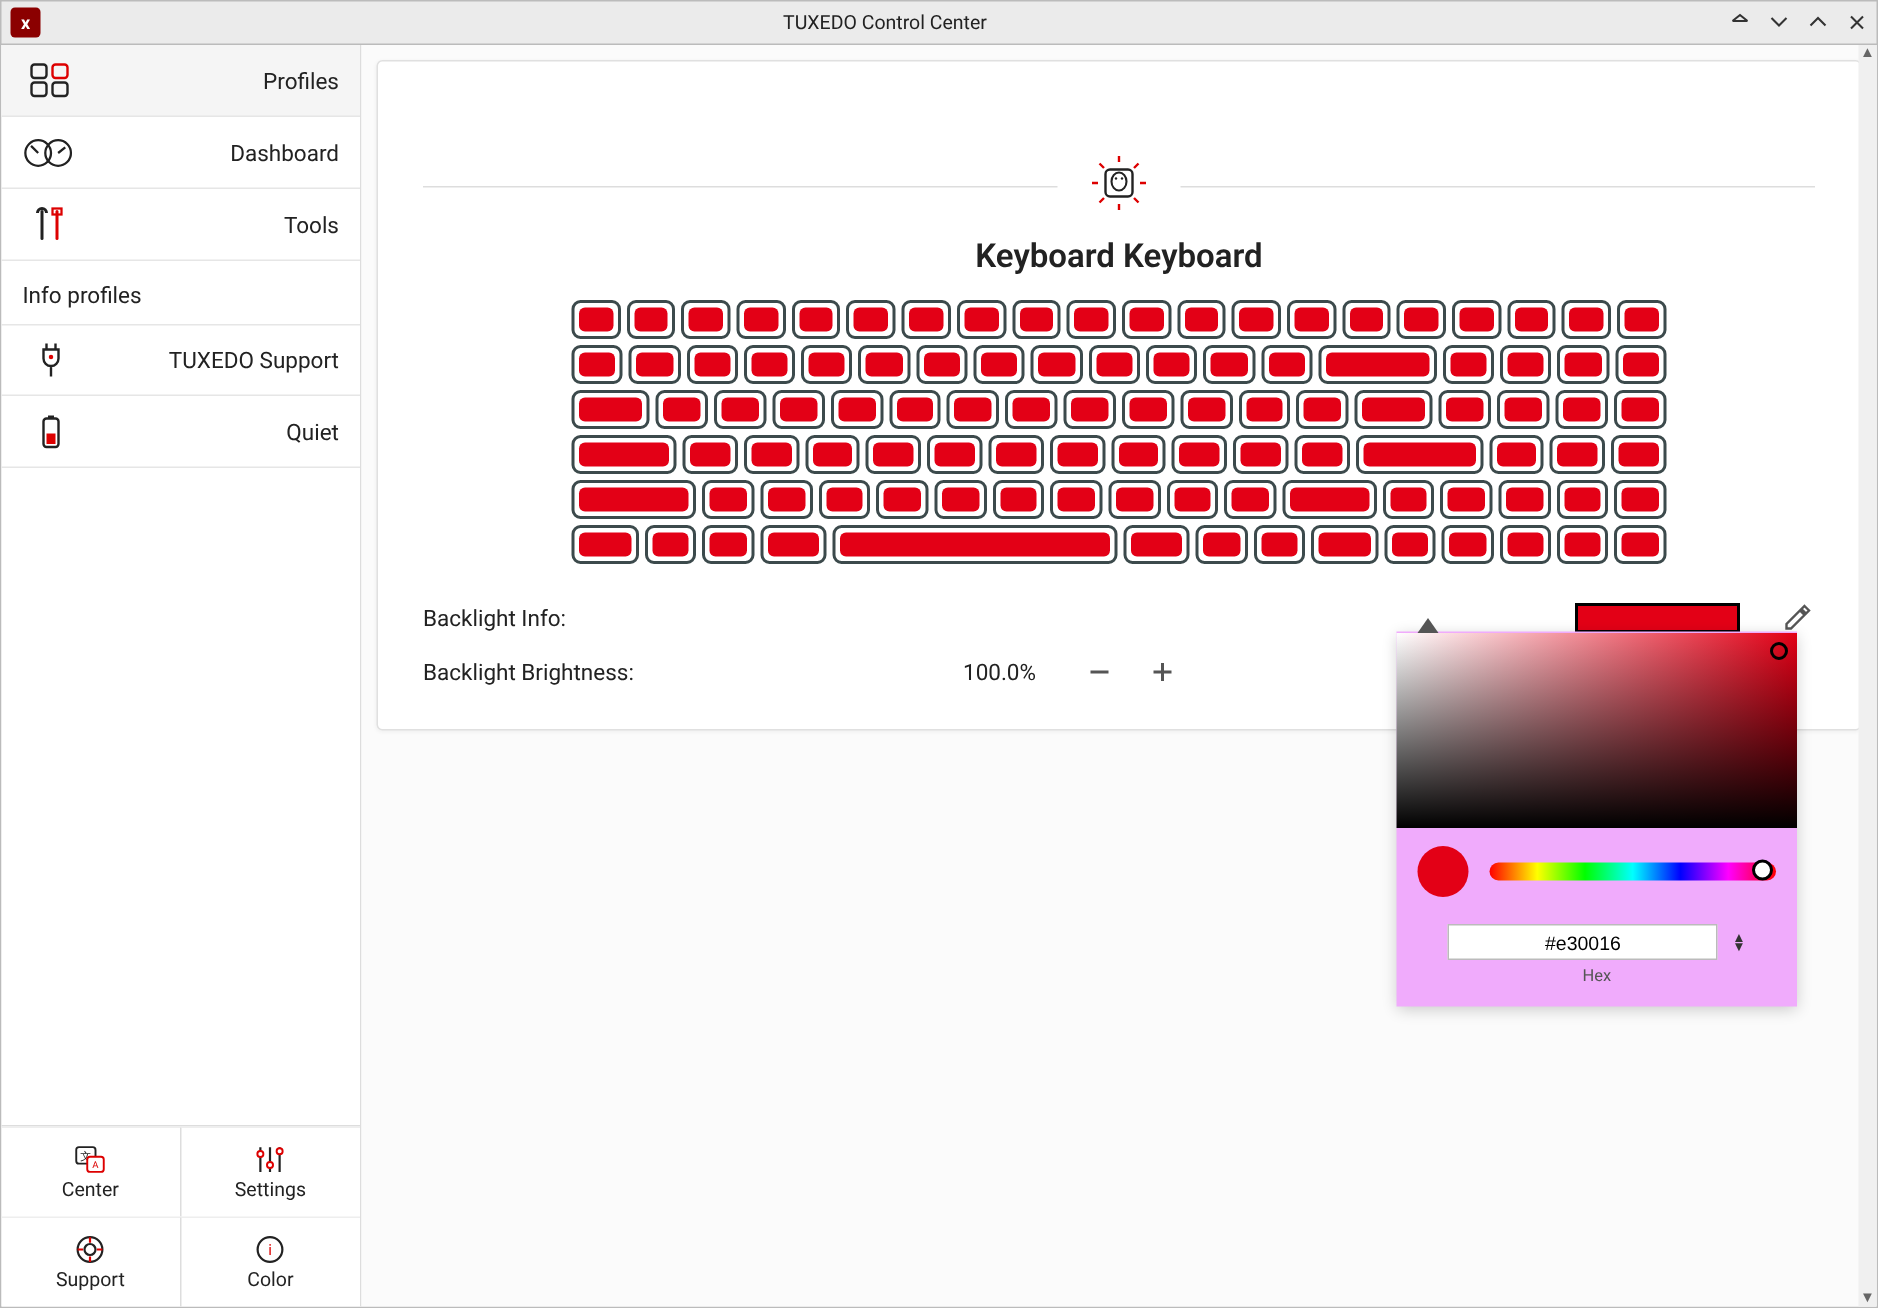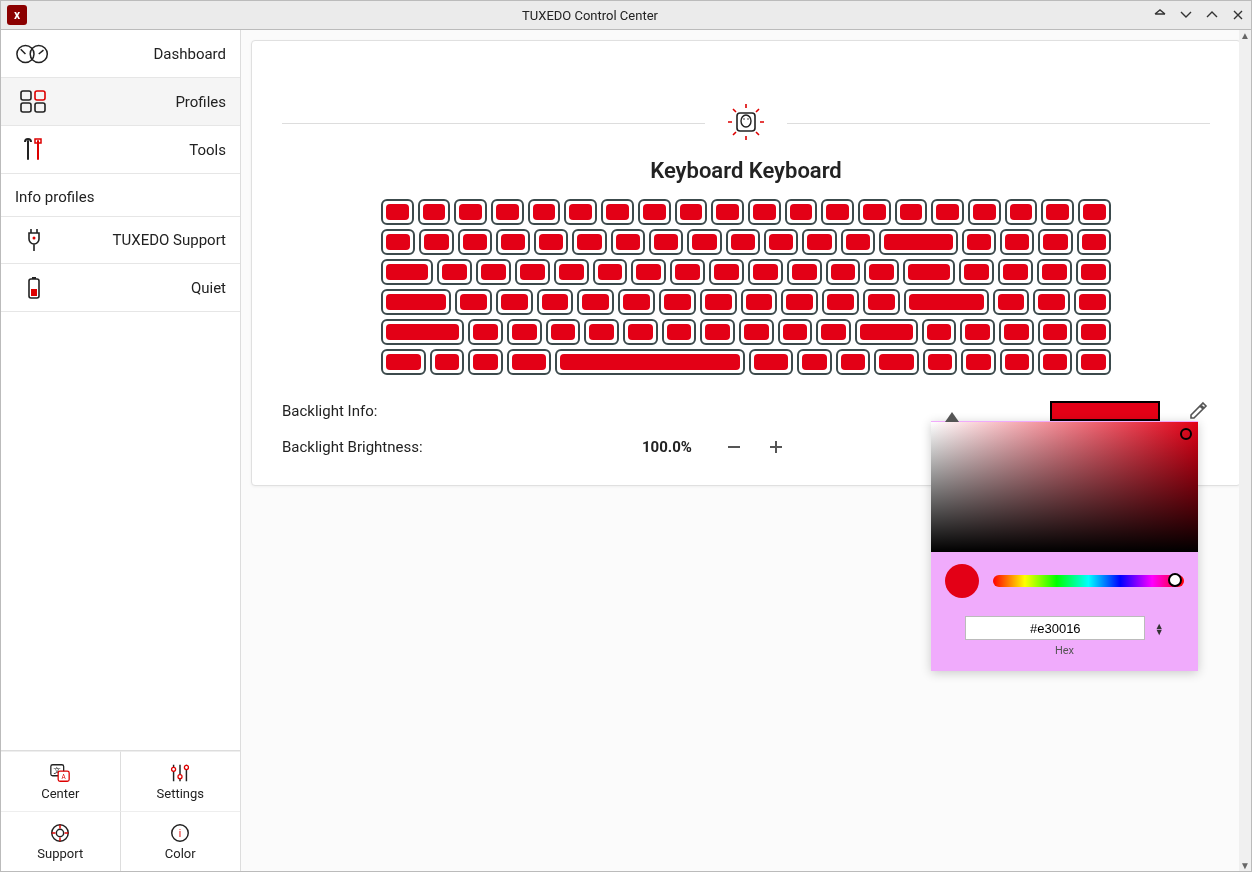--- a/index.html
+++ b/index.html
@@ -125,21 +125,21 @@
 }
 .key::before{
   content:"";
   position:absolute;
   inset:3px;
   border-radius:4px;
   background:#e30016;
 }
 .control-row{ display:flex; align-items:center; font-size:15px; padding:6px 0; }
 .control-label{ flex:0 0 360px; }
-.control-value{ font-weight:700; margin-right:30px; }
+.control-value{ font-weight:400; margin-right:30px; }
 .control-row .btns{ display:flex; gap:18px; align-items:center; }
 .iconbtn{ width:24px; height:24px; display:flex; align-items:center; justify-content:center; cursor:pointer; color:#555; }
 .swatch{
   width:110px; height:20px; border:2px solid #000; background:#e30016; cursor:pointer;
 }
 .picker{
   position:absolute;
   top:391px; left:690px;
   width:267px;
   background:#f0abfc;
@@ -203,40 +203,40 @@
         <path d="M2 9 L7 4 L12 9" fill="none" stroke="#333" stroke-width="1.4"></path>
       </svg>
     <svg viewBox="0 0 14 14">
         <path d="M3 3 L11 11 M11 3 L3 11" stroke="#333" stroke-width="1.4"></path>
       </svg>
   </div>
 </div>
 
 <div class="window-body">
   <div class="sidebar">
-    <div class="nav-item">
-      <span class="nav-icon">
-        <svg width="40" height="26" viewBox="0 0 40 26">
-            <circle cx="11" cy="13" r="9" fill="none" stroke="#222" stroke-width="1.6"></circle>
-            <circle cx="25" cy="13" r="9" fill="none" stroke="#222" stroke-width="1.6"></circle>
-            <path d="M11 13 L6 8 M25 13 L30 9" stroke="#222" stroke-width="1.6"></path>
-          </svg>
-      </span>
-      <span class="label">Dashboard</span>
-    </div>
     <div class="nav-item active">
       <span class="nav-icon">
         <svg width="30" height="26" viewBox="0 0 30 26">
             <rect x="2" y="2" width="10" height="9" rx="2" fill="none" stroke="#222" stroke-width="1.6"></rect>
             <rect x="16" y="2" width="10" height="9" rx="2" fill="none" stroke="#d00" stroke-width="1.6"></rect>
             <rect x="2" y="14" width="10" height="9" rx="2" fill="none" stroke="#222" stroke-width="1.6"></rect>
             <rect x="16" y="14" width="10" height="9" rx="2" fill="none" stroke="#222" stroke-width="1.6"></rect>
           </svg>
       </span>
       <span class="label">Profiles</span>
+    </div>
+    <div class="nav-item">
+      <span class="nav-icon">
+        <svg width="40" height="26" viewBox="0 0 40 26">
+            <circle cx="11" cy="13" r="9" fill="none" stroke="#222" stroke-width="1.6"></circle>
+            <circle cx="25" cy="13" r="9" fill="none" stroke="#222" stroke-width="1.6"></circle>
+            <path d="M11 13 L6 8 M25 13 L30 9" stroke="#222" stroke-width="1.6"></path>
+          </svg>
+      </span>
+      <span class="label">Dashboard</span>
     </div>
     <div class="nav-item">
       <span class="nav-icon">
         <svg width="26" height="26" viewBox="0 0 26 26">
             <path d="M7 4 v18" stroke="#222" stroke-width="2" stroke-linecap="round"></path>
             <path d="M4 5 a3 3 0 0 1 6 0" fill="none" stroke="#222" stroke-width="2"></path>
             <path d="M17 4 v18" stroke="#d00" stroke-width="2" stroke-linecap="round"></path>
             <rect x="14" y="2" width="6" height="4" fill="none" stroke="#d00" stroke-width="1.5"></rect>
           </svg>
       </span>

